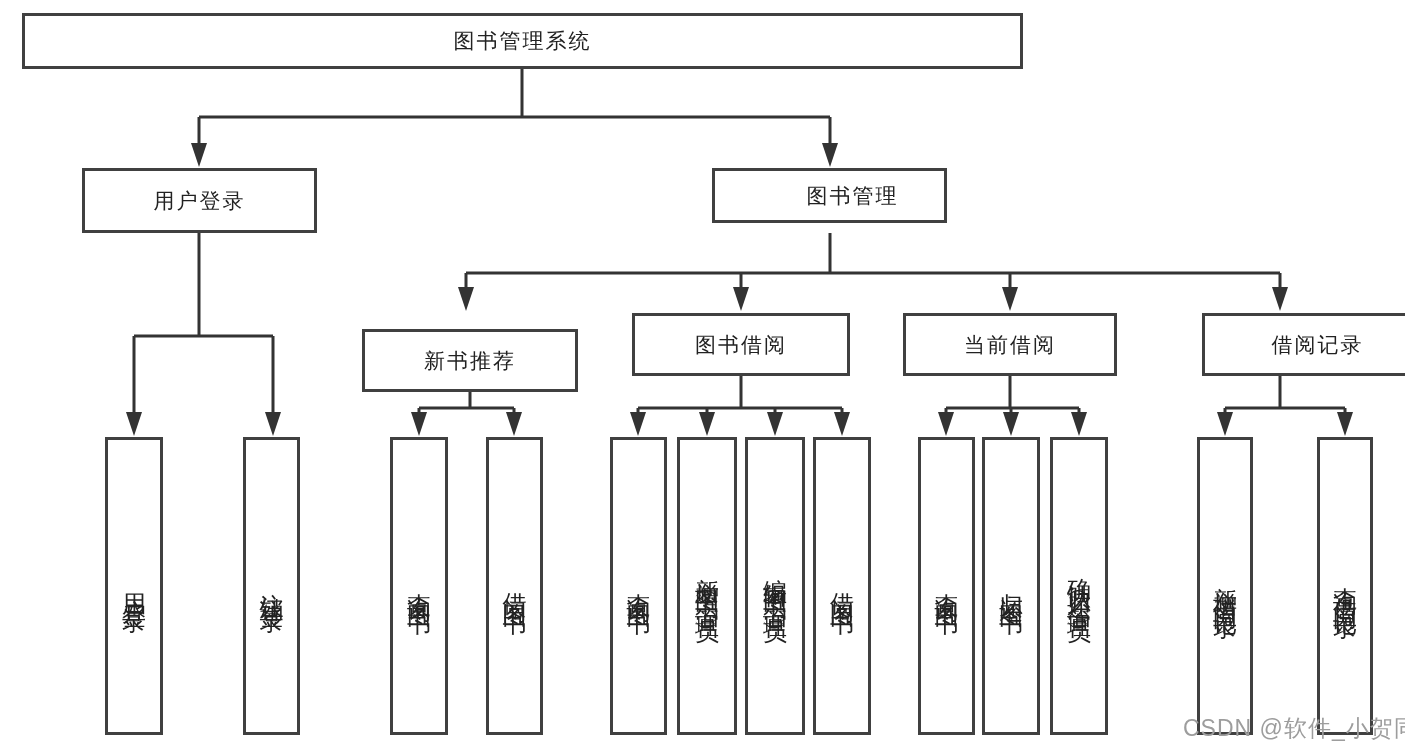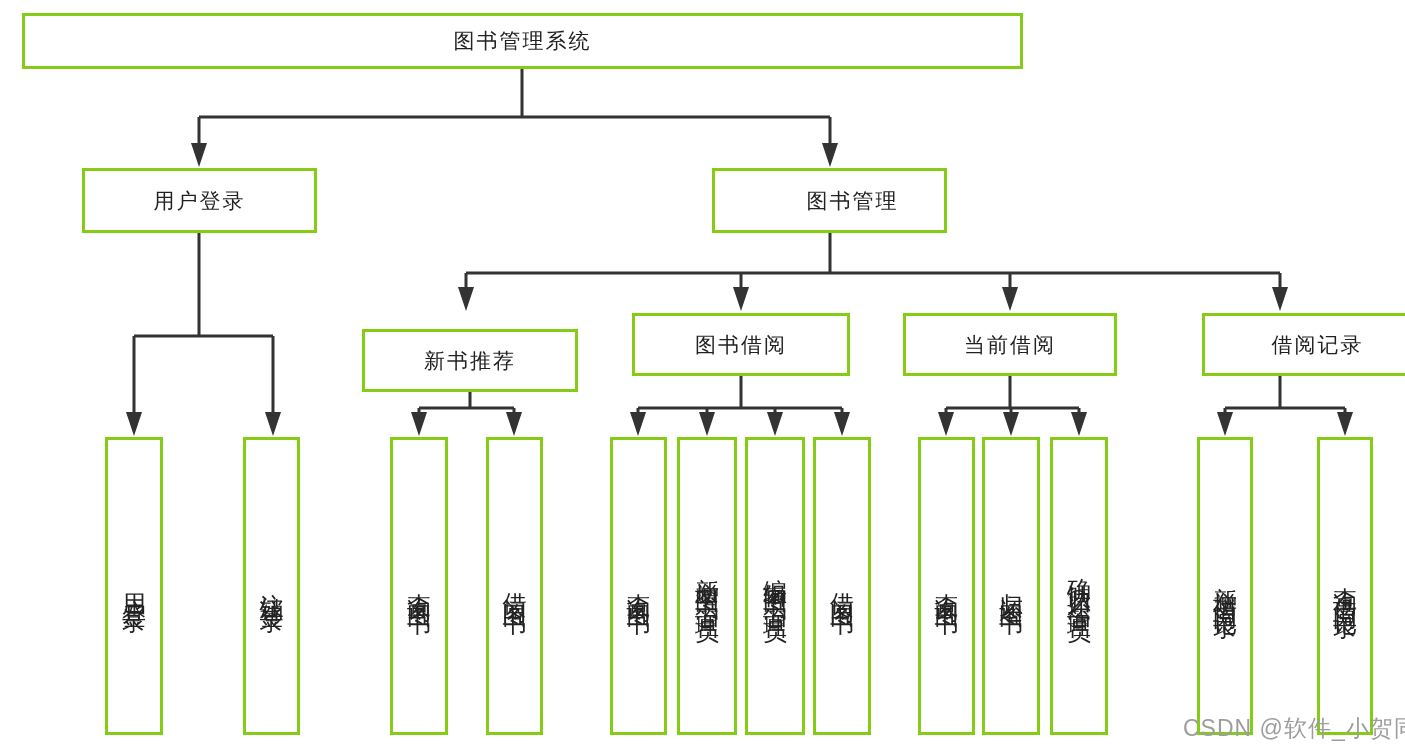--- a/index.html
+++ b/index.html
@@ -2,34 +2,34 @@
 <html><head>
 <meta charset="utf-8">
 <style>
   html,body{margin:0;padding:0;background:#fff;}
   #canvas{
     position:relative;width:1405px;height:747px;background:#ffffff;
     font-family:"Liberation Sans","DejaVu Sans",sans-serif;overflow:hidden;
   }
   #connectors{position:absolute;left:0;top:0;width:1405px;height:747px;}
   .box{
-    position:absolute;box-sizing:border-box;border:3px solid #84cc16;background:#fff;
+    position:absolute;box-sizing:border-box;border:3px solid #404040;background:#fff;
     display:flex;align-items:center;justify-content:center;
     color:#222;text-align:center;
   }
   .h{font-size:21px;letter-spacing:2px;white-space:nowrap;}
   .v{
     writing-mode:vertical-rl;text-orientation:mixed;
     font-size:24px;letter-spacing:6px;line-height:1;
   }
   
   #n-root{left:22px;top:13px;width:1001px;height:56px;}
   
   #n-userLogin{left:82px;top:168px;width:235px;height:65px;}
-  #n-bookMgmt{left:712px;top:168px;width:235px;height:65px;padding-left:46px;}
+  #n-bookMgmt{left:712px;top:168px;width:235px;height:55px;padding-left:46px;}
   
   #n-newBookRec{left:362px;top:313px;width:216px;height:63px;margin-top:16px;}
   #n-bookBorrow{left:632px;top:313px;width:218px;height:63px;}
   #n-currentBorrow{left:903px;top:313px;width:214px;height:63px;}
   #n-borrowRecord{left:1202px;top:313px;width:231px;height:63px;}
   
   #n-loginLeaf{left:105px;top:437px;width:58px;height:298px;}
   #n-logoutLeaf{left:243px;top:437px;width:57px;height:298px;}
   #n-recQuery{left:390px;top:437px;width:58px;height:298px;}
   #n-recBorrow{left:486px;top:437px;width:57px;height:298px;}

